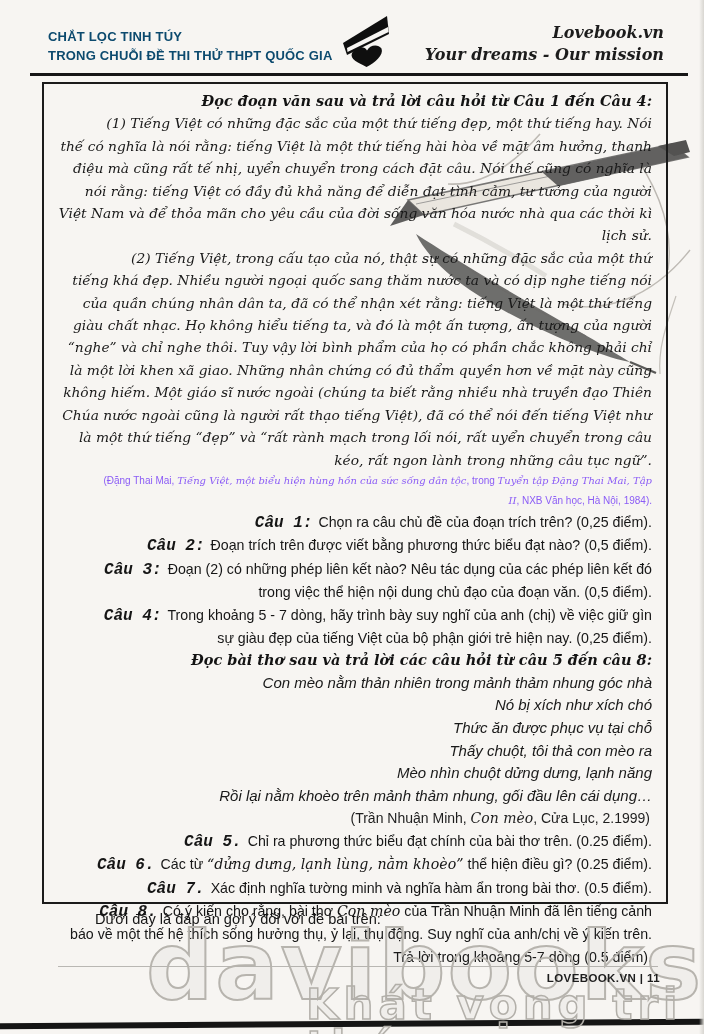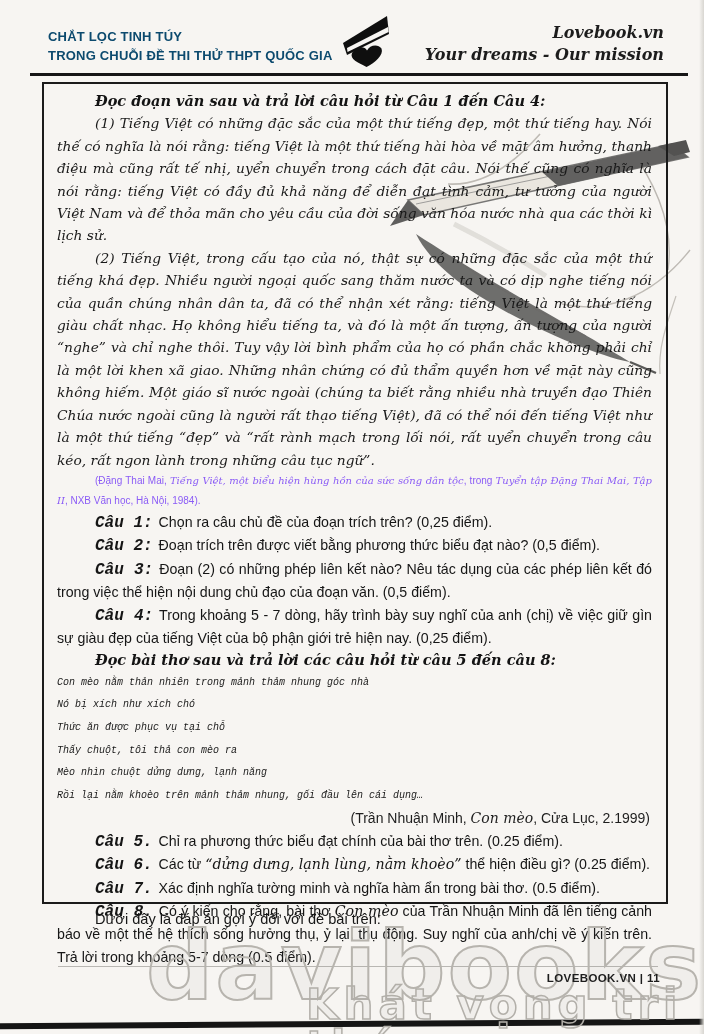--- a/index.html
+++ b/index.html
@@ -19,21 +19,21 @@
     font-family:"DejaVu Serif",serif;font-style:italic;font-weight:bold;
     font-size:16px;line-height:22px;color:#1c1c1c;
   }
   .header-rule{position:absolute;left:30px;right:16px;top:73px;height:3px;background:#161616;}
   
   .exam-box{
     position:absolute;left:42px;top:82px;width:626px;height:822px;
     border:2px solid #1b1b1b;box-sizing:border-box;
     padding:6px 14px 0 13px;
   }
-  .exam-box p{margin:0;}
+  .exam-box p{margin:0;text-align:right;}
   .sec-heading{
     font-family:"DejaVu Serif",serif;font-style:italic;font-weight:bold;
     font-size:14.5px;line-height:22.4px;text-indent:38px;color:#131313;
   }
   .passage{
     font-family:"DejaVu Serif",serif;font-style:italic;
     font-size:13.8px;line-height:22.4px;text-align:justify;text-indent:38px;color:#191919;
   }
   .cite1{
     font-size:10px;line-height:20px;text-align:justify;text-indent:38px;color:#8b5cf6;
@@ -41,22 +41,22 @@
   .question{
     font-size:14.2px;line-height:22.4px;text-align:justify;text-indent:38px;color:#161616;
   }
   .q-label{
     font-family:Liberation Mono, monospace;font-style:italic;font-weight:bold;
     font-size:16px;margin-right:6px;
   }
   .em-serif{font-family:"DejaVu Serif",serif;font-style:italic;}
   .poem-line{
     margin-left:100px;
-    font-family:Liberation Mono, monospace;font-style:italic;
-    font-size:10px;line-height:22.6px;color:#191919;
+    font-family:Liberation Sans, sans-serif;font-style:italic;
+    font-size:15px;line-height:22.6px;color:#191919;
   }
   .cite2{font-size:14px;line-height:22.4px;text-align:right;padding-right:2px;}
   
   .answer-intro{position:absolute;left:95px;top:911px;font-size:14.6px;color:#161616;}
   .watermark-1{
     position:absolute;left:146px;top:920px;z-index:3;
     font-family:"DejaVu Sans",sans-serif;font-weight:bold;font-size:94px;line-height:1;
     letter-spacing:2px;color:rgba(120,116,110,0.05);
     -webkit-text-stroke:2px #b7b4ae;pointer-events:none;
   }

